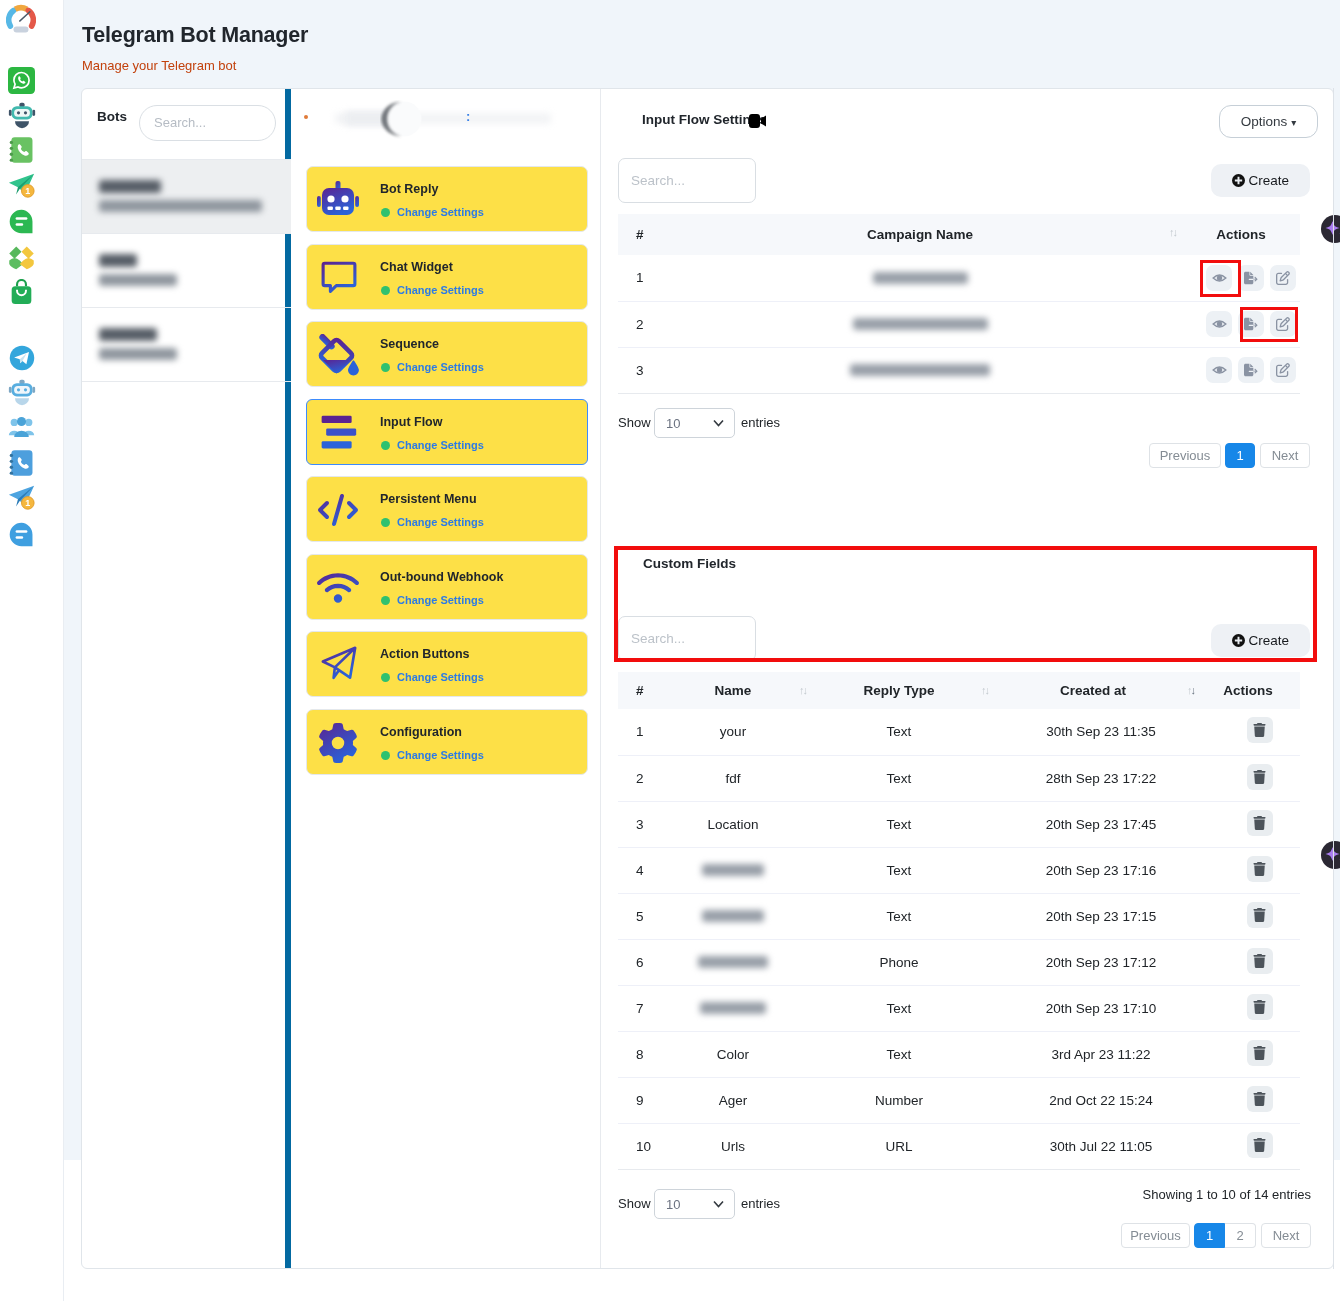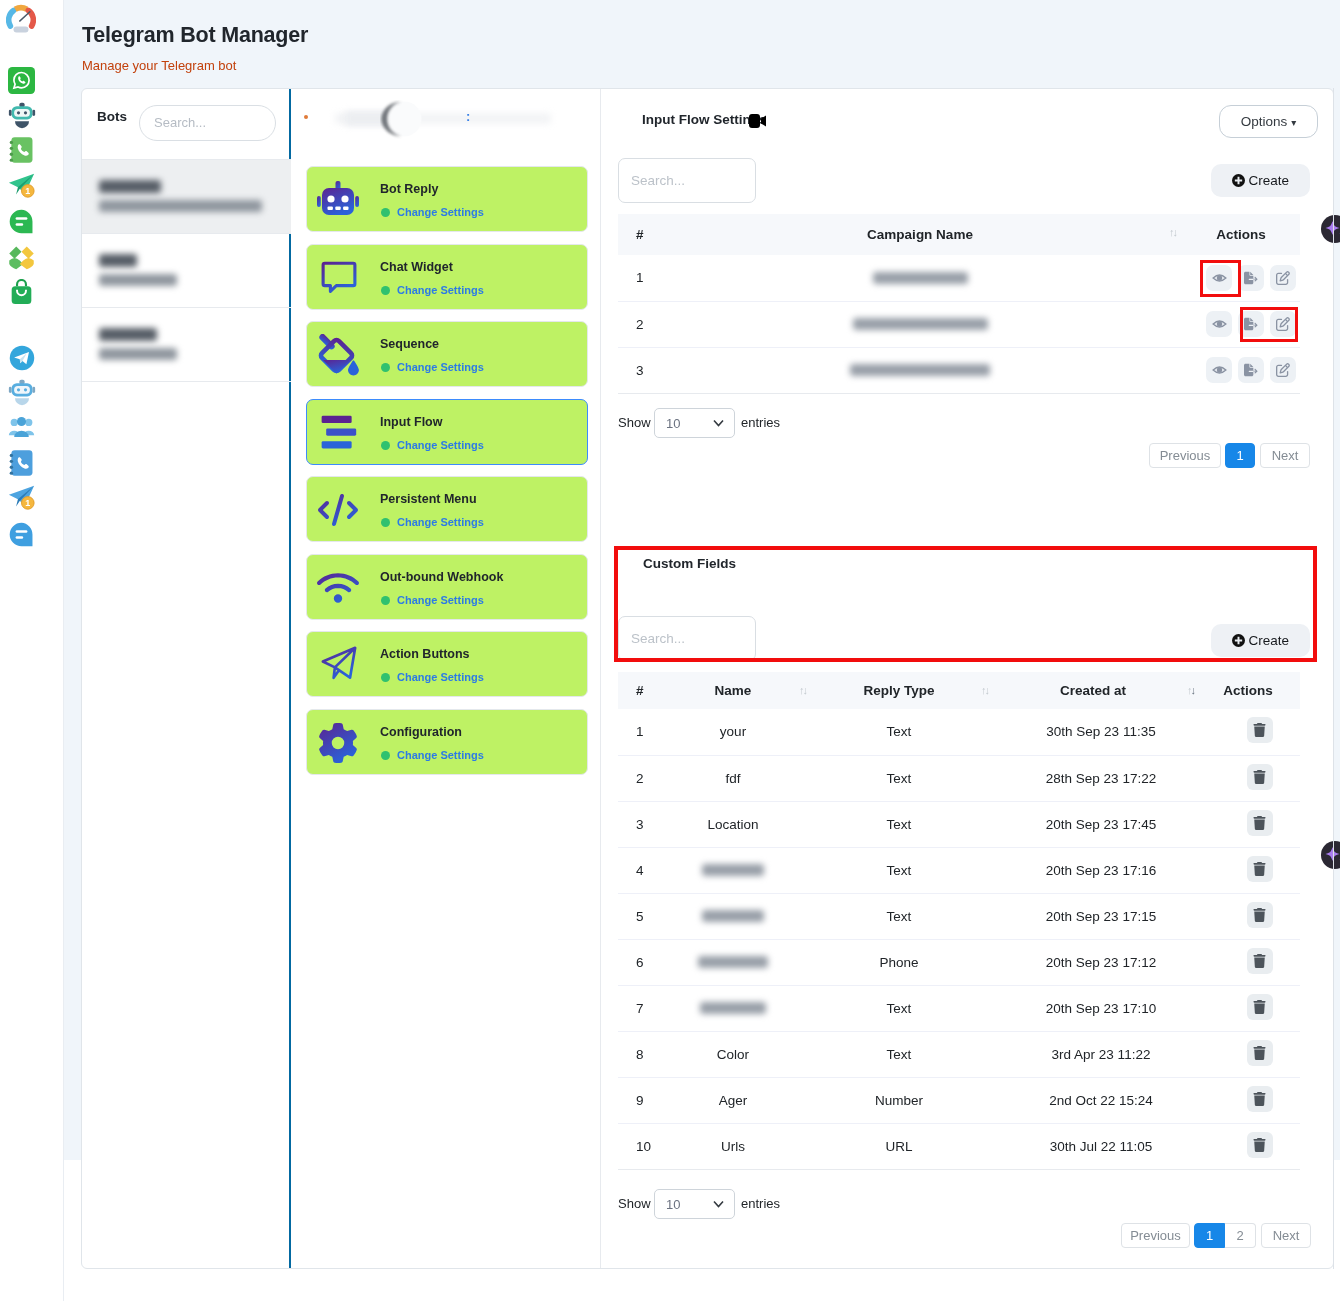--- a/index.html
+++ b/index.html
@@ -4,29 +4,29 @@
 <style>
 * { margin:0; padding:0; box-sizing:border-box; }
 html,body { width:1340px; height:1301px; font-family:"Liberation Sans", sans-serif; background:#fff; overflow:hidden; }
 .abs { position:absolute; }
 #sidebar { position:absolute; left:0; top:0; width:64px; height:1301px; background:#fff; border-right:1px solid #e9edf2; z-index:5; }
 #main { position:absolute; left:64px; top:0; width:1276px; height:1160px; background:#f0f5fa; }
 h1 { position:absolute; left:18px; top:23px; font-size:21.5px; font-weight:700; color:#21262c; letter-spacing:-0.2px; }
 .sub { position:absolute; left:18px; top:58px; font-size:13px; color:#c2410c; }
 #card { position:absolute; left:17px; top:88px; width:1253px; height:1181px; background:#fff; border:1px solid #e0e5ea; border-radius:6px; }
 
-#bots { position:absolute; left:0; top:0; width:209px; height:1179px; border-right:2px solid #0369a1; }
+#bots { position:absolute; left:0; top:0; width:209px; height:1179px; border-right:6px solid #0369a1; }
 #bots .hd { position:absolute; left:0; top:0; width:100%; height:70px; }
 #bots .hd b { position:absolute; left:15px; top:20px; font-size:13.5px; color:#21262c; }
 .pill { position:absolute; left:57px; top:16px; width:137px; height:36px; border:1px solid #dadfe4; border-radius:18px; font-size:13px; color:#b6bcc4; line-height:34px; padding-left:14px; background:#fff; }
 .botitem { position:absolute; left:0; width:209px; height:74px; border-top:1px solid #e7eaee; }
 .blur { filter:blur(3px); border-radius:3px; }
 
 #menu { position:absolute; left:209px; top:0; width:310px; height:1179px; border-right:1px solid #e7eaee; }
-.mcard { position:absolute; left:15px; width:282px; height:66px; background:#bef264; border:1px solid #e4e8ec; border-radius:7px; }
+.mcard { position:absolute; left:15px; width:282px; height:66px; background:#fde047; border:1px solid #e4e8ec; border-radius:7px; }
 .mcard.sel { border:1px solid #3d8bfd; }
 .mcard svg { position:absolute; left:12px; top:13px; }
 .mcard .t { position:absolute; left:73px; top:15px; font-size:12.5px; font-weight:700; color:#21262c; }
 .mcard .cs { position:absolute; left:73px; top:39px; font-size:11px; font-weight:700; color:#2c7be5; }
 .mcard .dot { position:absolute; left:74px; top:41px; width:9px; height:9px; border-radius:50%; background:#2fc16f; }
 .mcard .cs span { margin-left:17px; }
 
 #right { position:absolute; left:519px; top:0; width:733px; height:1179px; }
 .sect-title { font-size:13.5px; font-weight:700; color:#21262c;padding-left:24px; }
 .btn-opt { position:absolute; width:99px; height:33px; border:1px solid #c6cfd7; border-radius:12px; background:#fff; font-size:13.5px; color:#343a40; text-align:center; line-height:31px; }
@@ -141,21 +141,21 @@
             </defs>
           <rect x="1.5" y="4.5" width="19" height="6.4" rx="3.2" transform="rotate(45 11 7.7)" fill="url(#g2)"></rect>
           <rect x="8.5" y="9.5" width="24" height="24" rx="3.5" transform="rotate(45 20.5 21.5)" fill="none" stroke="url(#g2)" stroke-width="4.6"></rect>
           <path d="M7 26 L20.5 39.5 L34 26 Z" fill="url(#g2)"></path>
           <path d="M37.5 41.5 c-3 0-5.5-2.4-5.5-5.4 0-2.2 3-6.8 4.6-9.2 .4-.6 1.3-.6 1.7 0 1.7 2.4 4.6 7 4.6 9.2 0 3-2.4 5.4-5.4 5.4z" fill="#2a63d9"></path>
         </svg>
         <div class="t">Sequence</div>
         <div class="dot"></div>
           <div class="cs"><span>Change Settings</span></div>
       </div>
-      <div class="mcard sel" style="top:310px;">
+      <div class="mcard sel" style="top:310px;border-radius:6px;">
         <svg width="40" height="38" viewBox="0 0 44 40" style="left:11px;top:14px;">
             <rect x="4" y="1" width="33" height="8" rx="1.5" fill="#5b2391"></rect>
             <rect x="9" y="15" width="33" height="8" rx="1.5" fill="#3b51c8"></rect>
             <rect x="4" y="29" width="33" height="8" rx="1.5" fill="#2a63d9"></rect>
           </svg>
         <div class="t">Input Flow</div>
         <div class="dot"></div>
           <div class="cs"><span>Change Settings</span></div>
       </div>
       <div class="mcard" style="top:387px;">
@@ -405,20 +405,21 @@
       </tbody>
         </table>
       <div class="showrow" style="left:17px;top:1107px;">Show</div>
       <div class="selbox" style="left:53px;top:1100px;">
           <b>10</b>
           <svg width="11" height="8" viewBox="0 0 11 8">
             <path d="M1 1.5 L5.5 6.5 L10 1.5" fill="none" stroke="#343a40" stroke-width="1.6"></path>
           </svg>
         </div>
       <div class="showrow" style="left:140px;top:1107px;">entries</div>
+      <div class="showrow" style="left:0;top:1098px;width:710px;text-align:right;color:#212529;">Showing 1 to 10 of 14 entries</div>
       <div class="pgn" style="left:520px;top:1134px;">
         <div style="width:69px;">Previous</div>
           <div class="on" style="width:31px;margin-left:4px;border-radius:4px 0 0 4px;">1</div>
           <div style="width:31px;border-radius:0 4px 4px 0;border-left:0;">2</div>
           <div style="width:50px;margin-left:5px;">Next</div>
       </div>
     </div>
   </div>
 </div>
 <div id="sidebar">

